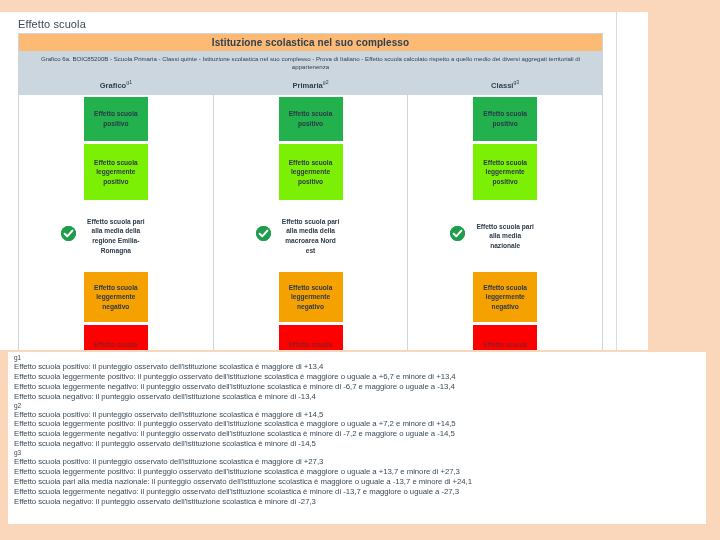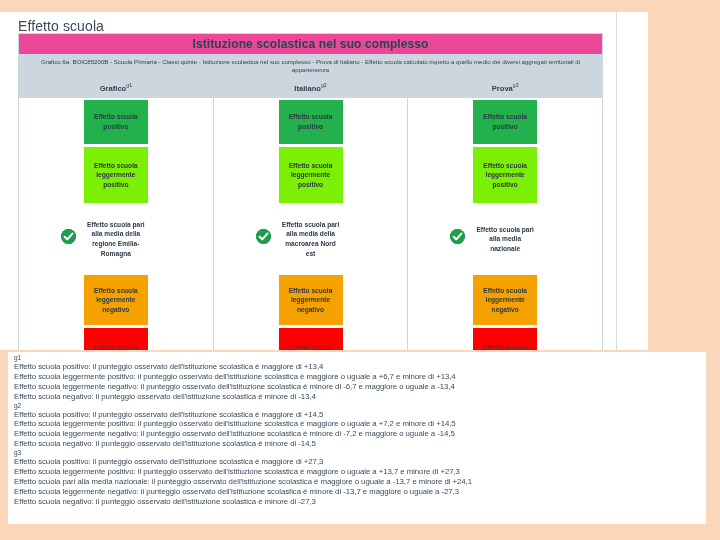--- a/index.html
+++ b/index.html
@@ -34,21 +34,21 @@
     height: 338px;
     background: #ffffff;
     border-right: 1px solid #d7dde2;
     box-sizing: border-box;
   }
 
   #chart-title {
     position: absolute;
     left: 18px;
     top: 6px;
-    font-size: 14px;
+    font-size: 11px;
     color: #3b4a5a;
     letter-spacing: .1px;
     white-space: nowrap;
   }
 
   #effect-table {
     position: absolute;
     left: 18px;
     top: 21px;
     width: 585px;
@@ -57,23 +57,23 @@
     box-sizing: border-box;
     background: #fff;
   }
   #effect-table td {
     border: 1px solid #cdd6de;
     padding: 0;
     vertical-align: middle;
   }
 
   .banner-cell {
-    background: #ec4899;
-    text-align: center;
-    font-size: 12px;
+    background: #fdba74;
+    text-align: center;
+    font-size: 10px;
     font-weight: bold;
     color: #2f3f50;
     padding: 3px 2px 3px 2px !important;
     letter-spacing: .1px;
   }
   .sub-cell {
     background: #ccd6de;
     text-align: center;
     font-size: 6.1px;
     color: #2f3f50;
@@ -175,22 +175,22 @@
     <table id="effect-table">
       <tbody>
           <tr>
         <td class="banner-cell" colspan="3">Istituzione scolastica nel suo complesso</td>
       </tr>
       <tr>
         <td class="sub-cell" colspan="3">Grafico 6a. BOIC85200B - Scuola Primaria - Classi quinte - Istituzione scolastica nel suo complesso - Prova di Italiano - Effetto scuola calcolato rispetto a quello medio dei diversi aggregati territoriali di appartenenza</td>
       </tr>
       <tr>
         <td class="colhead" style="width:33.34%"><span>Grafico</span><sup>g1</sup></td>
-        <td class="colhead" style="width:33.33%"><span>Italiano</span><sup>g2</sup></td>
-        <td class="colhead" style="width:33.33%"><span>Prova</span><sup>g3</sup></td>
+        <td class="colhead" style="width:33.33%"><span>Primaria</span><sup>g2</sup></td>
+        <td class="colhead" style="width:33.33%"><span>Classi</span><sup>g3</sup></td>
       </tr>
       <tr>
 
         <td class="ladder-cell">
           <div class="ladder">
             <div class="band b1">Effetto scuola positivo</div>
             <div class="band b2">Effetto scuola leggermente positivo</div>
             <div class="band b3">Effetto scuola pari alla media della regione Emilia-Romagna</div>
             <div class="band b4">Effetto scuola leggermente negativo</div>
             <div class="band b5">Effetto scuola negativo</div>

